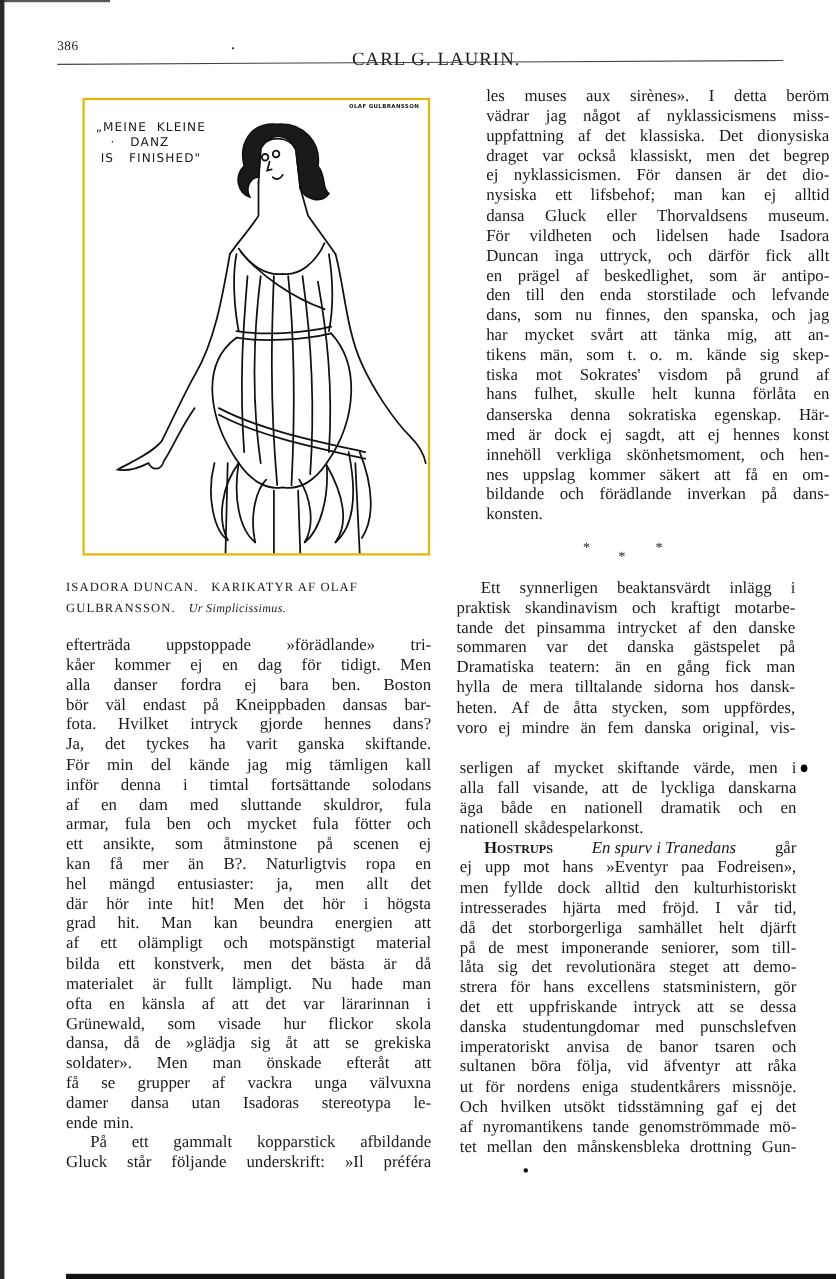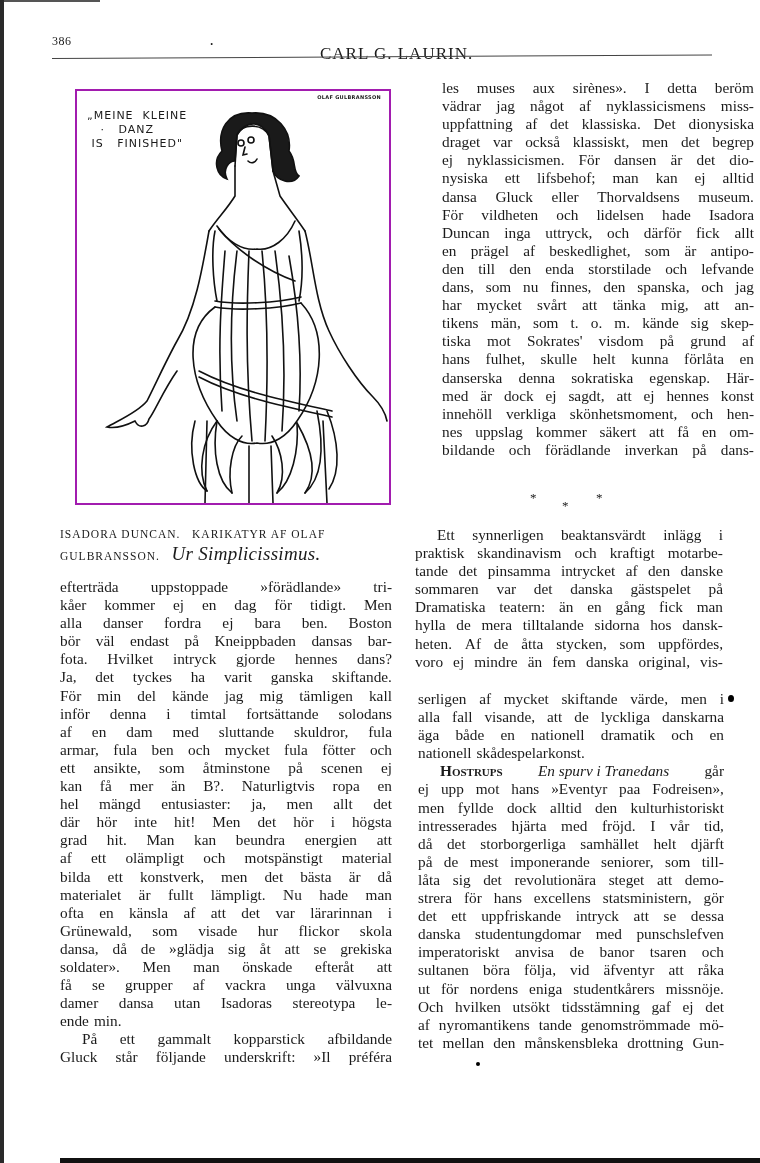--- a/index.html
+++ b/index.html
@@ -10,28 +10,28 @@
   .left-edge { position: absolute; left: 0; top: 0; width: 4px; height: 1163px; background: #2a2a2a; }
   .bottom-edge { position: absolute; left: 60px; right: 0; bottom: 0; height: 5px; background: #111; }
   .top-edge { position: absolute; left: 0; top: 0; width: 100px; height: 2px; background: #555; }
 
   .header { position: absolute; left: 52px; top: 32px; width: 660px; height: 26px; }
   .page-number { position: absolute; left: 0; top: 2px; font-size: 12px; letter-spacing: 0.5px; }
   .header-dot { position: absolute; left: 157px; top: 4px; font-size: 16px; }
   .running-head { position: absolute; left: 268px; top: 12px; font-size: 17px; letter-spacing: 1px; text-align: right; }
   .header-rule { position: absolute; left: 52px; top: 58px; width: 660px; height: 1px; background: #444; transform: rotate(-0.3deg); transform-origin: left; }
 
-  .figure { position: absolute; left: 75px; top: 89px; width: 316px; height: 416px; border: 2px solid #a21caf; box-sizing: border-box; background: #fff; }
+  .figure { position: absolute; left: 75px; top: 89px; width: 316px; height: 416px; border: 2px solid #eab308; box-sizing: border-box; background: #fff; }
   .figure svg { position: absolute; left: 0; top: 0; }
   .signature { position: absolute; right: 8px; top: 3px; font-family: "DejaVu Sans", sans-serif; font-size: 5px; font-weight: bold; letter-spacing: 0.3px; }
   .speech { position: absolute; left: 10px; top: 18px; font-family: "DejaVu Sans", sans-serif; font-size: 11px; line-height: 14px; letter-spacing: 1px; }
   .speech div { white-space: pre; }
 
   .caption { position: absolute; left: 60px; top: 525px; width: 330px; font-size: 11.5px; line-height: 19px; letter-spacing: 1px; }
-  .caption .it { font-style: italic; font-size: 19px; letter-spacing: 0.3px; }
+  .caption .it { font-style: italic; font-size: 11px; letter-spacing: 0.3px; }
 
   .col { position: absolute; font-size: 15.3px; line-height: 18.1px; text-align: justify; text-align-last: justify; }
   .col .line { white-space: nowrap; height: 18.1px; display: flex; justify-content: space-between; }
   .col .line.last { justify-content: flex-start; gap: 5px; }
   .col .line.indent { padding-left: 22px; }
   .col-left { left: 60px; top: 578px; width: 332px; }
   .col-right-top { left: 408px; top: 79px; width: 312px; margin-left: 34px; }
   .col-right-bottom { left: 415px; top: 526px; width: 308px; }
   .col-right-bottom2 { left: 418px; top: 690px; width: 306px; }
   .stars { position: absolute; left: 520px; top: 490px; width: 90px; height: 20px; font-size: 13px; }
@@ -543,20 +543,23 @@
       <span>om-</span>
     </div>
   <div class="line">
       <span>bildande</span>
       <span>och</span>
       <span>förädlande</span>
       <span>inverkan</span>
       <span>på</span>
       <span>dans-</span>
     </div>
+  <div class="line last">
+      <span>konsten.</span>
+    </div>
 </div>
 
 <div class="stars">
   <span style="left:10px;top:0;">*</span>
   <span style="left:42px;top:8px;">*</span>
   <span style="left:76px;top:0;">*</span>
 </div>
 
 <div class="col col-right-bottom">
   <div class="line indent">

